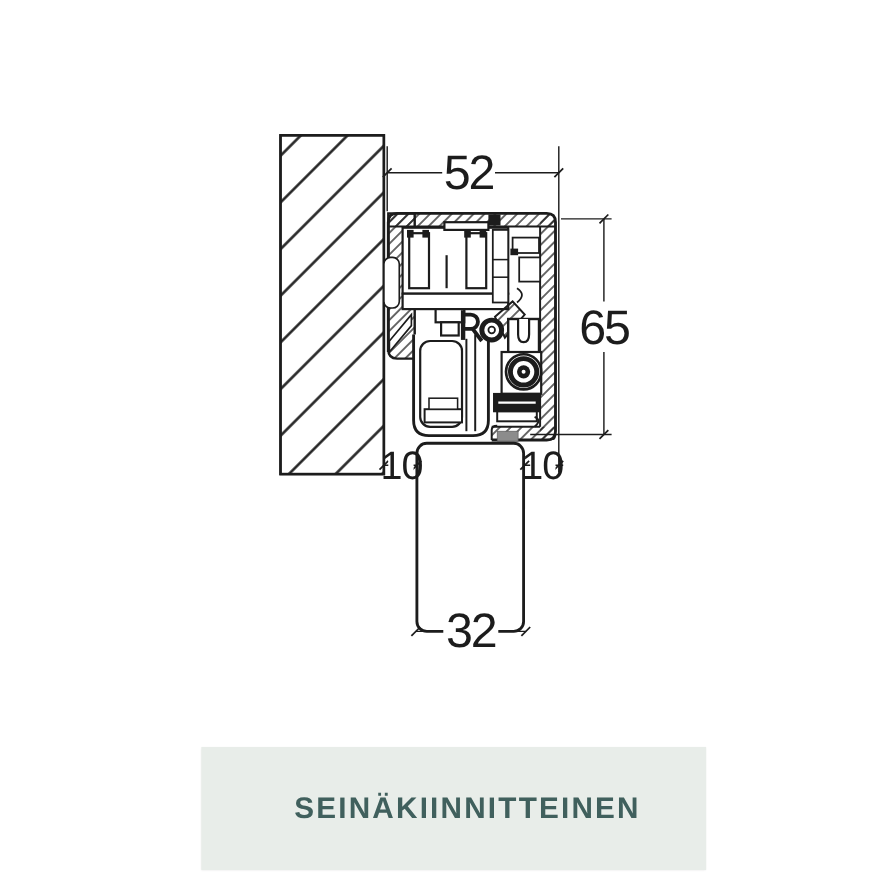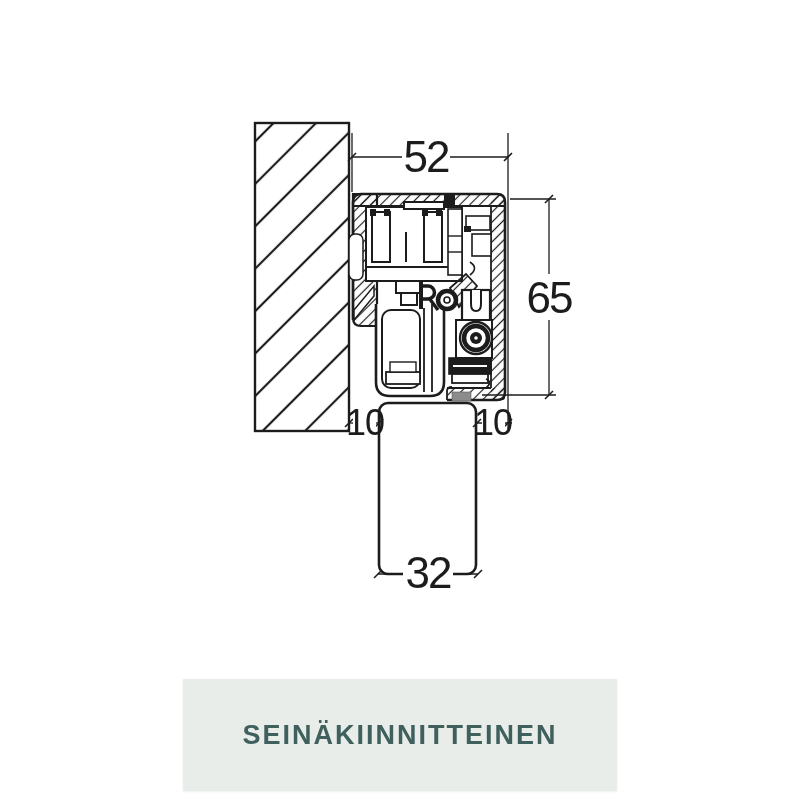--- a/index.html
+++ b/index.html
@@ -14,20 +14,21 @@
     fill:#1c1c1c;
   }
   .dim-big{font-size:44px;letter-spacing:-2px;}
   .dim-small{font-size:36px;letter-spacing:-1px;}
   .caption-banner{
     position:absolute;left:183px;top:643px;width:434px;height:112px;
     background:#e8ede9;
     display:flex;flex-direction:column;align-items:center;justify-content:center;
     gap:8px;
     box-shadow:0 1px 2px rgba(0,0,0,0.07);
+    padding-left:25px;
   }
   .caption-line{
     color:#40605d;font-weight:bold;font-size:27px;letter-spacing:2px;
     line-height:1.2;white-space:nowrap;
   }
 </style>
 </head>
 <body>
 
 <div class="stage">

